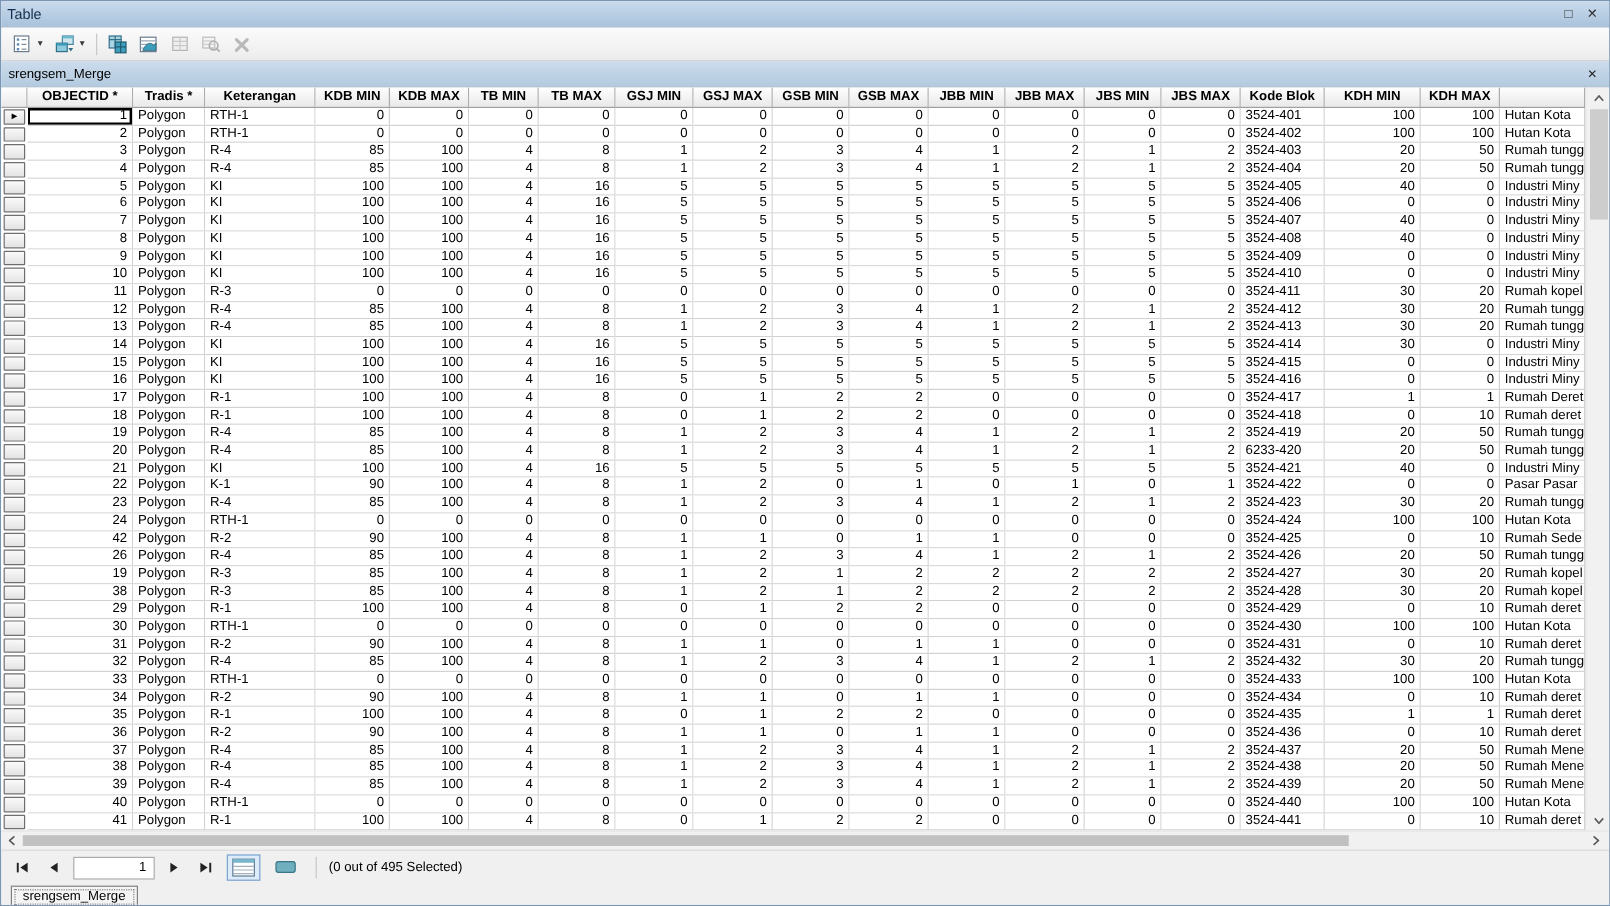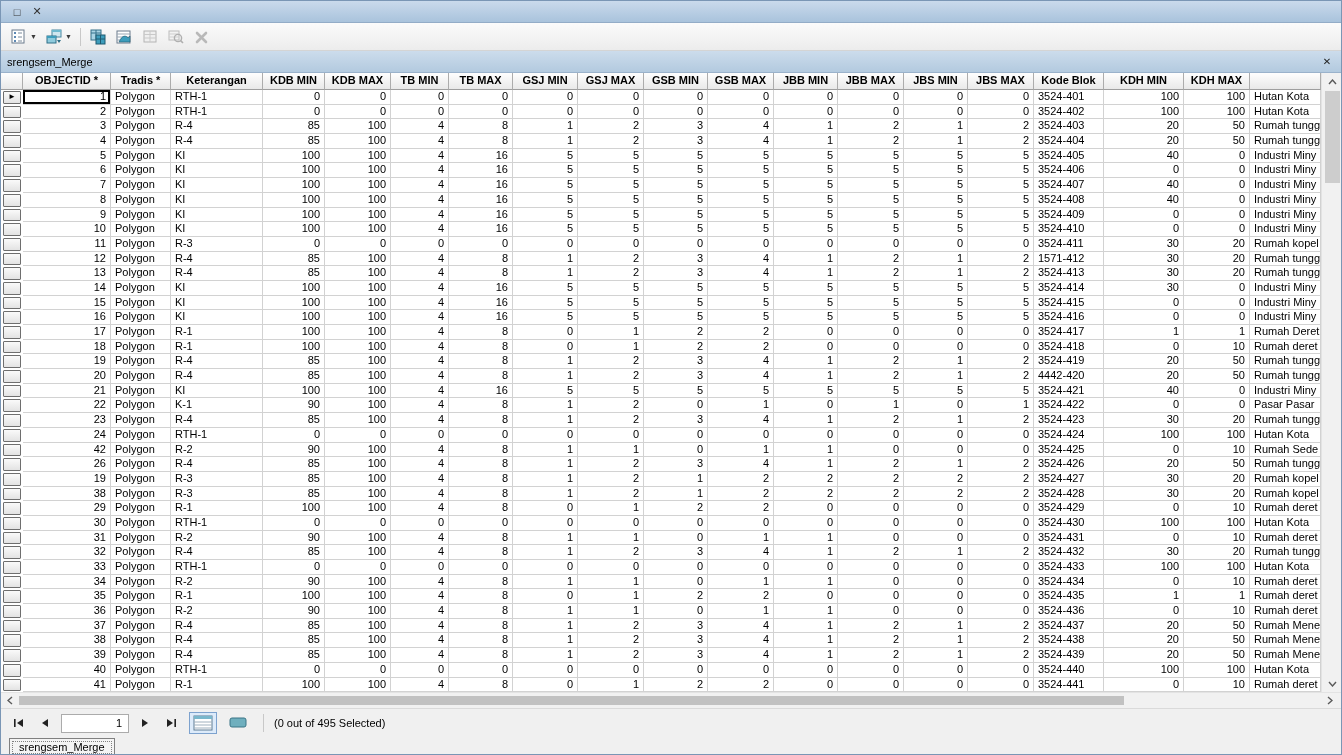--- a/index.html
+++ b/index.html
@@ -152,20 +152,21 @@
     border:1px solid #808080; padding:2px 9px 3px 9px;
     outline:1px dotted #808080; outline-offset:-4px;
   }
 </style>
 </head>
 <body>
 
 <div class="window">
 
   <div class="titlebar">
+    <span class="title">Table</span>
     <span class="win-btn">□</span>
     <span class="win-btn">✕</span>
   </div>
 
   <div class="toolbar">
     <span class="tool-btn">
       <svg width="18" height="18" viewBox="0 0 18 18">
         <rect x="2" y="2" width="12" height="13" fill="#FFFFFF" stroke="#6B7B8C"></rect>
         <rect x="4" y="4" width="2" height="2" fill="#5E89B4"></rect>
           <rect x="8" y="4.5" width="4" height="1" fill="#7C8B9B"></rect>
@@ -537,21 +538,21 @@
               <div class="td num" style="width: 58px;">4</div>
               <div class="td num" style="width: 64px;">8</div>
               <div class="td num" style="width: 65px;">1</div>
               <div class="td num" style="width: 66px;">2</div>
               <div class="td num" style="width: 64px;">3</div>
               <div class="td num" style="width: 66px;">4</div>
               <div class="td num" style="width: 64px;">1</div>
               <div class="td num" style="width: 66px;">2</div>
               <div class="td num" style="width: 64px;">1</div>
               <div class="td num" style="width: 66px;">2</div>
-              <div class="td txt" style="width: 70px;">1571-412</div>
+              <div class="td txt" style="width: 70px;">3524-412</div>
               <div class="td num" style="width: 80px;">30</div>
               <div class="td num" style="width: 66px;">20</div>
               <div class="td txt" style="width: 71px;">Rumah tungg</div>
             </div>
             <div class="tr">
               <div class="rowsel">
                 <div class="box"></div>
               </div>
               <div class="td num" style="width: 88px;">13</div>
               <div class="td txt" style="width: 60px;">Polygon</div>
@@ -729,21 +730,21 @@
               <div class="td num" style="width: 58px;">4</div>
               <div class="td num" style="width: 64px;">8</div>
               <div class="td num" style="width: 65px;">1</div>
               <div class="td num" style="width: 66px;">2</div>
               <div class="td num" style="width: 64px;">3</div>
               <div class="td num" style="width: 66px;">4</div>
               <div class="td num" style="width: 64px;">1</div>
               <div class="td num" style="width: 66px;">2</div>
               <div class="td num" style="width: 64px;">1</div>
               <div class="td num" style="width: 66px;">2</div>
-              <div class="td txt" style="width: 70px;">4442-420</div>
+              <div class="td txt" style="width: 70px;">6233-420</div>
               <div class="td num" style="width: 80px;">20</div>
               <div class="td num" style="width: 66px;">50</div>
               <div class="td txt" style="width: 71px;">Rumah tungg</div>
             </div>
             <div class="tr">
               <div class="rowsel">
                 <div class="box"></div>
               </div>
               <div class="td num" style="width: 88px;">21</div>
               <div class="td txt" style="width: 60px;">Polygon</div>

